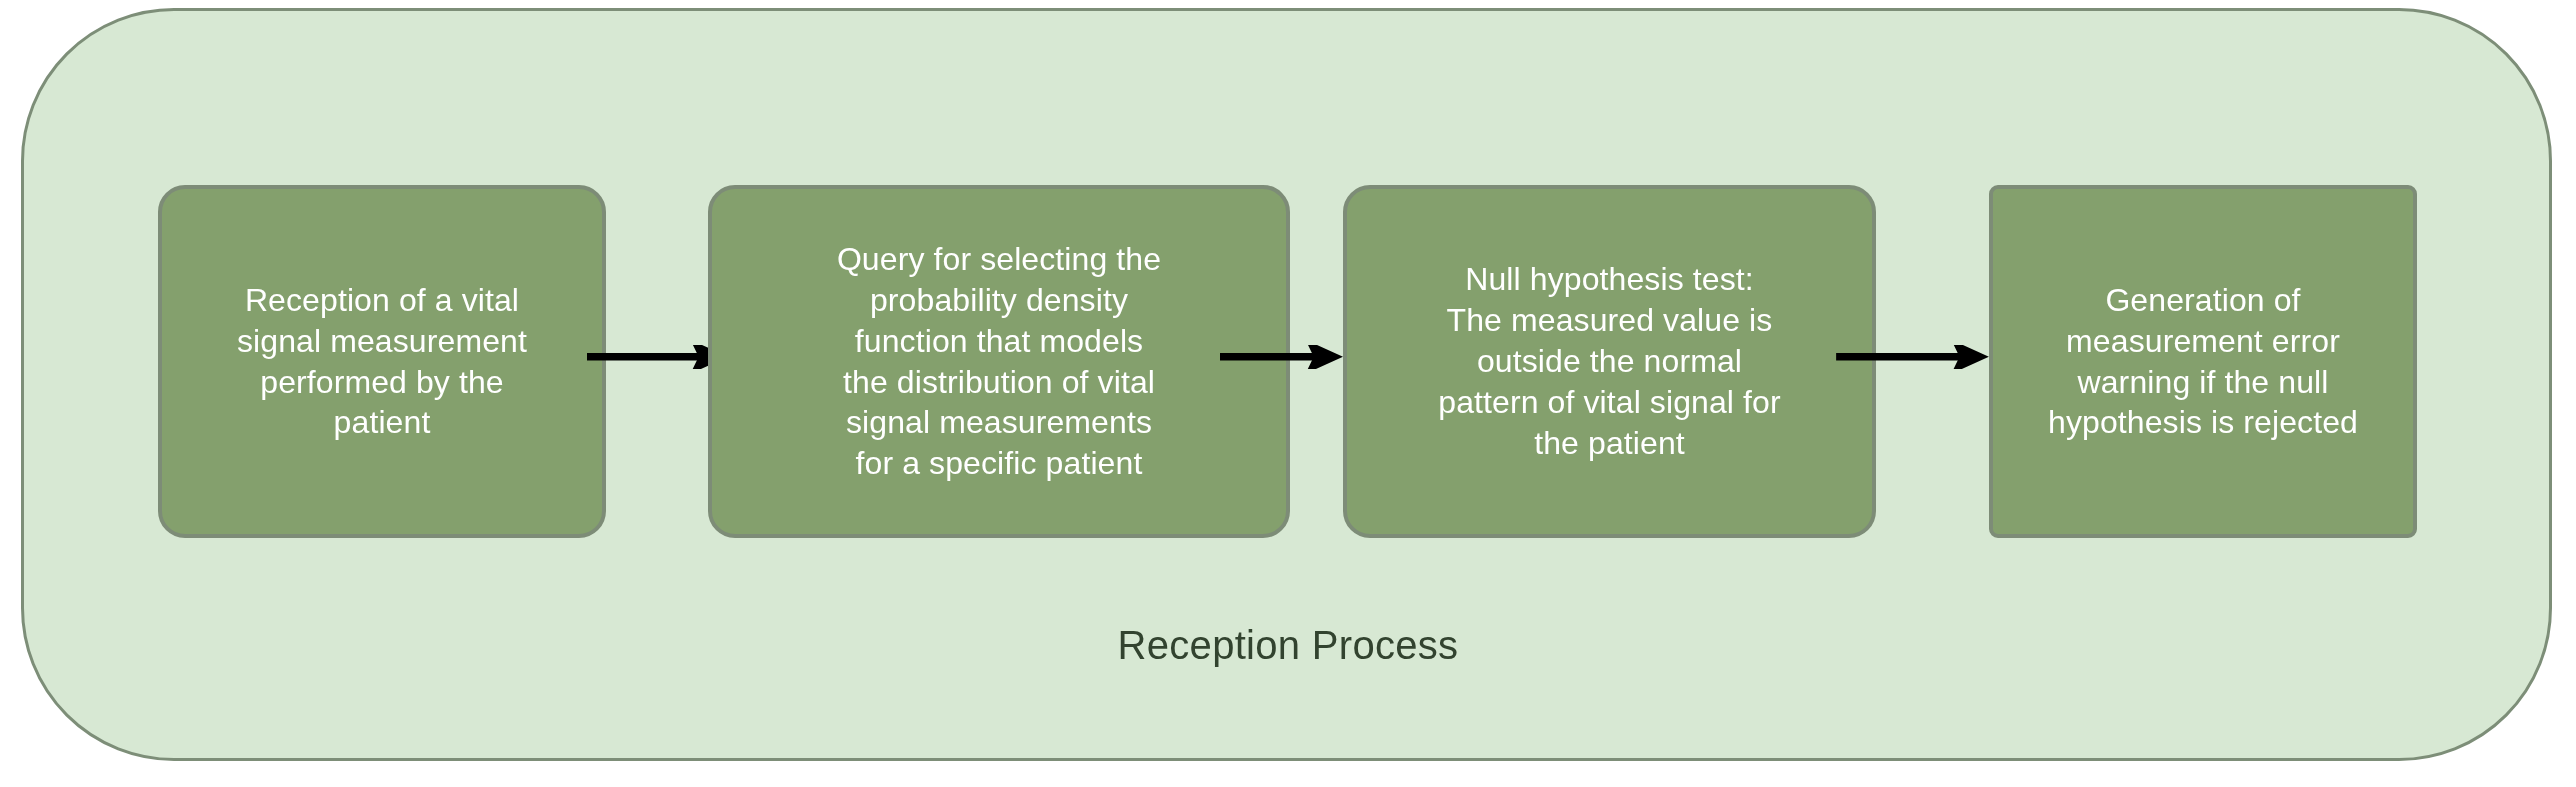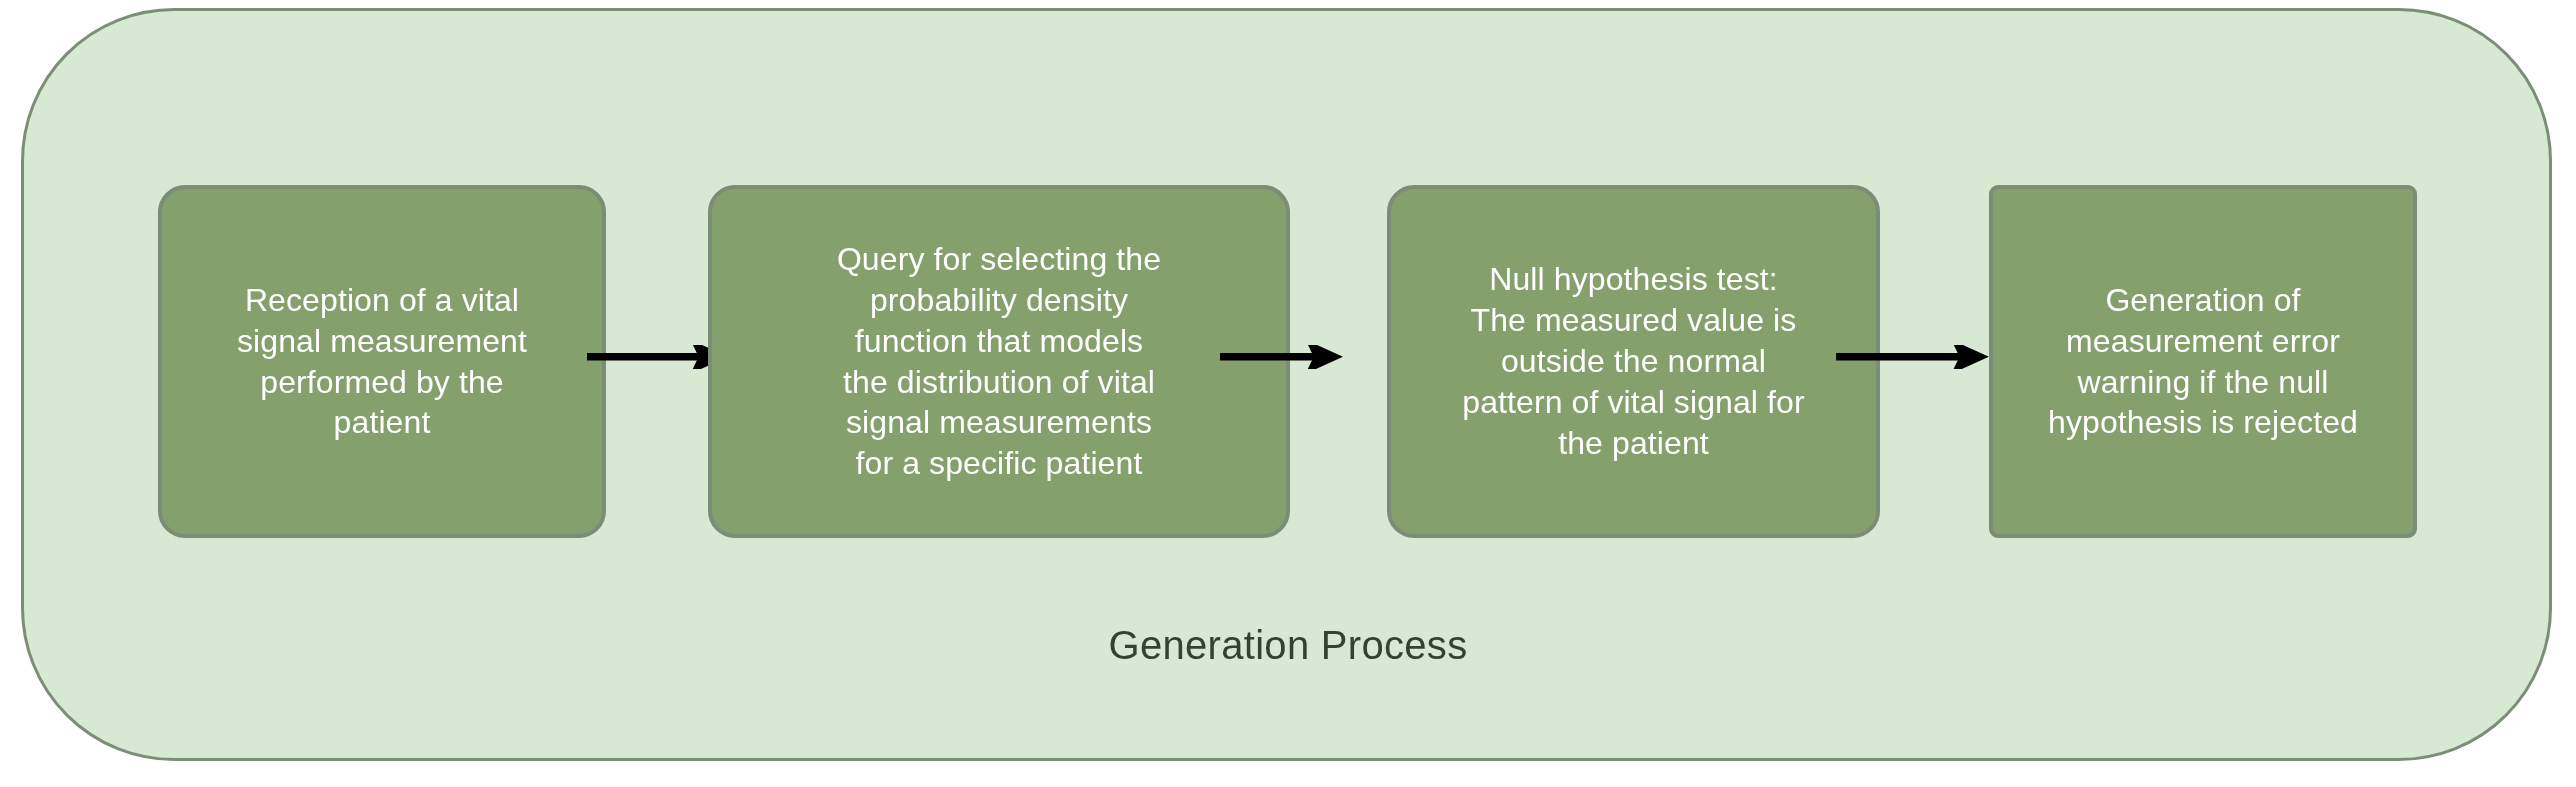--- a/index.html
+++ b/index.html
@@ -62,21 +62,21 @@
     font-size: 32px;
     line-height: 1.28;
     text-align: center;
     letter-spacing: 0.1px;
     white-space: pre-line;
     font-weight: 400;
   }
 
   #step-1 { left: 138px;  width: 448px; margin-left: 20px; }
   #step-2 { left: 708px; width: 582px; }
-  #step-3 { left: 1343px; width: 493px; margin-left: 44px; }
+  #step-3 { left: 1343px; width: 533px; }
   #step-4 { left: 1989px; width: 428px; border-radius: 9px; }
 
   
   .arrow {
     position: absolute;
     top: 345px;
     height: 23.5px;
     overflow: visible;
   }
   #arrow-1 { left: 587px; width: 141px; }
@@ -155,16 +155,16 @@
 
     <div class="step-box" id="step-4">
       <div class="step-label">Generation of
 measurement error
 warning if the null
 hypothesis is rejected</div>
     </div>
 
   </div>
 
-  <div class="process-caption">Generation Process</div>
+  <div class="process-caption">Reception Process</div>
 
 </div>
 
 
 </body></html>

